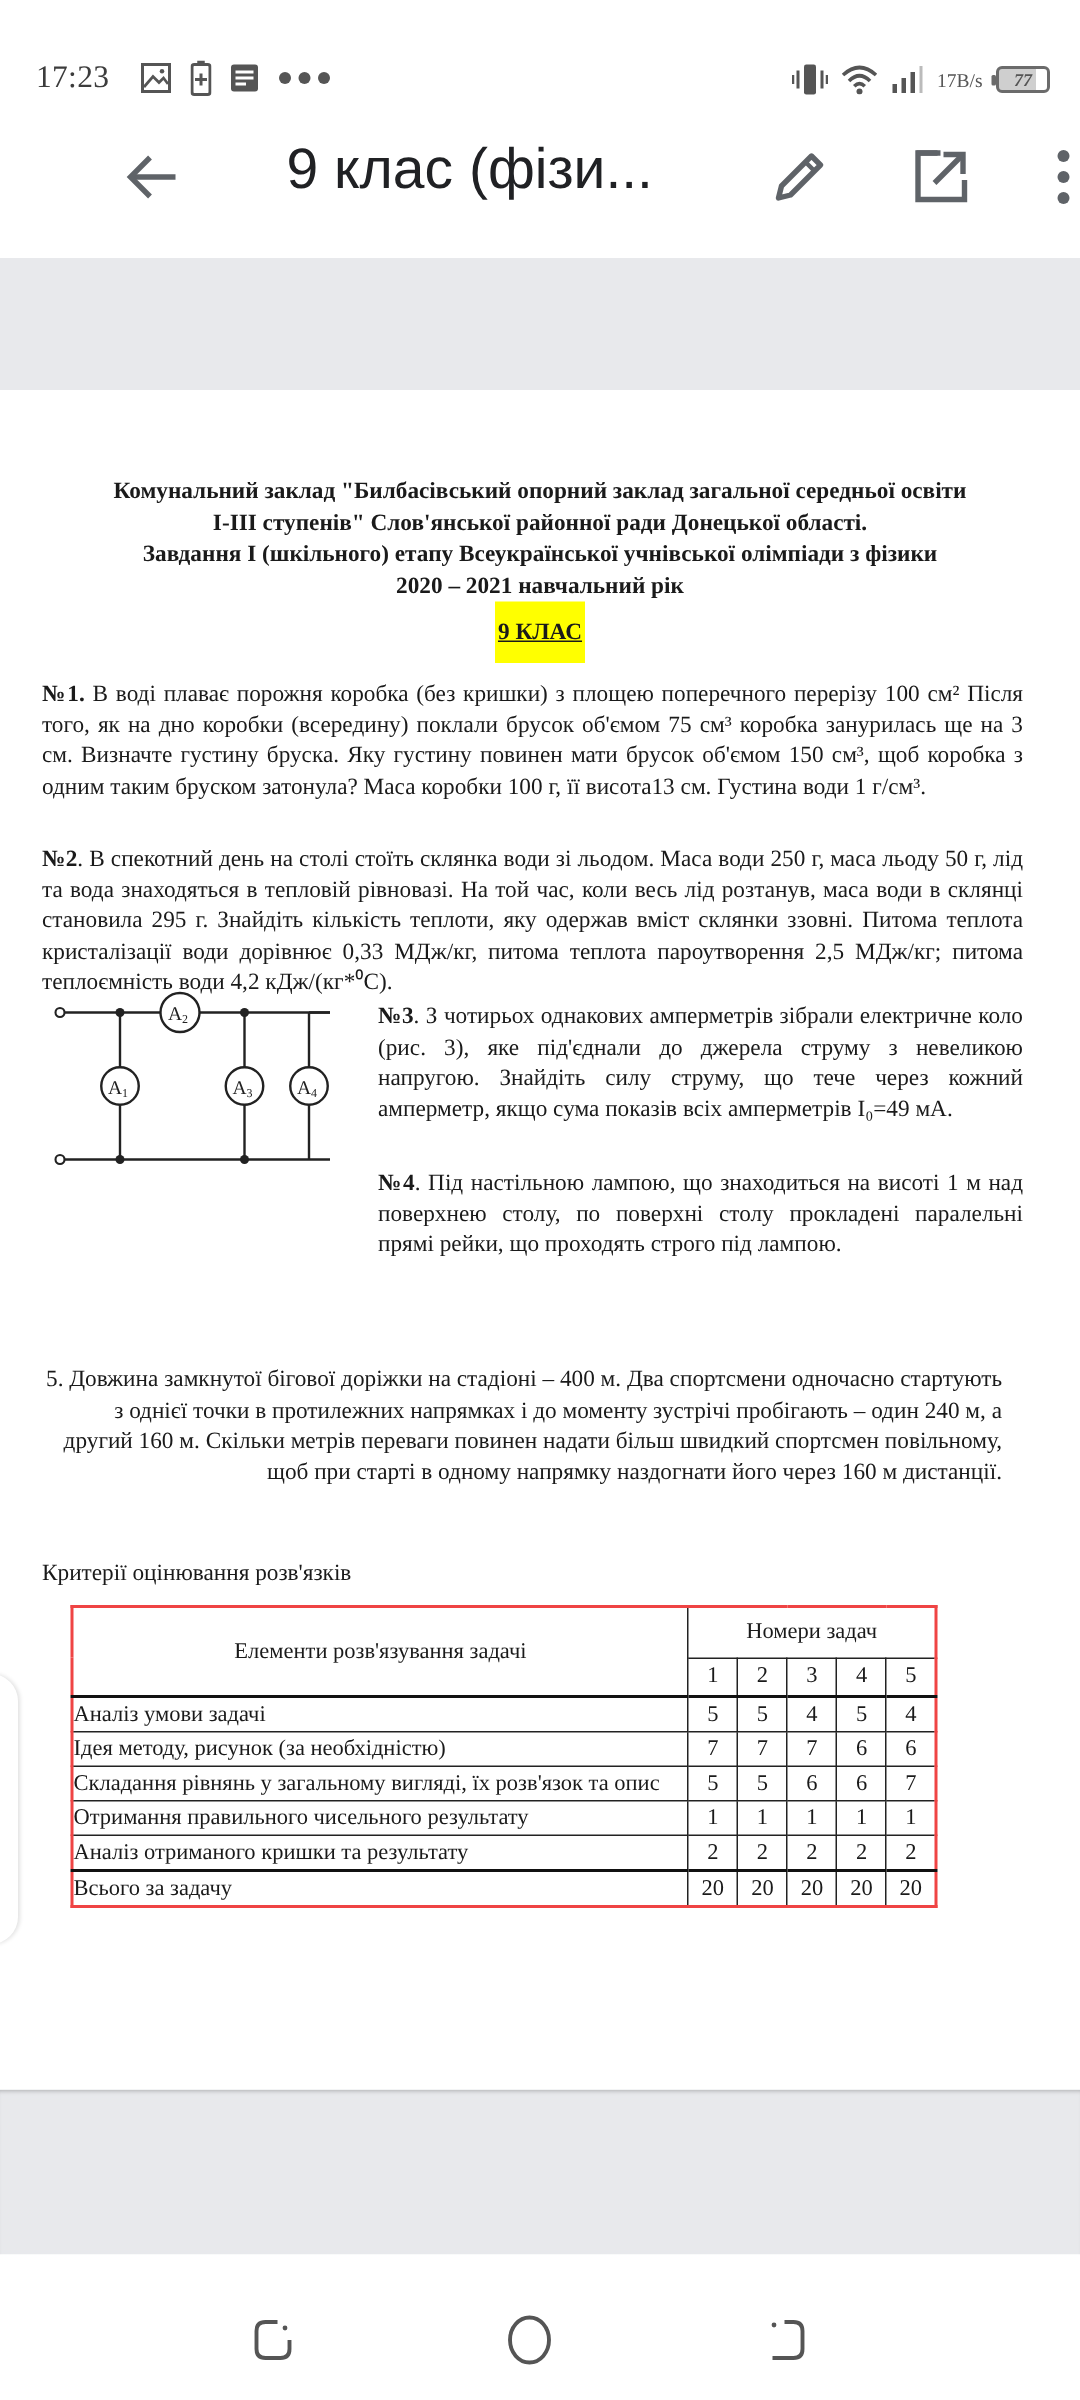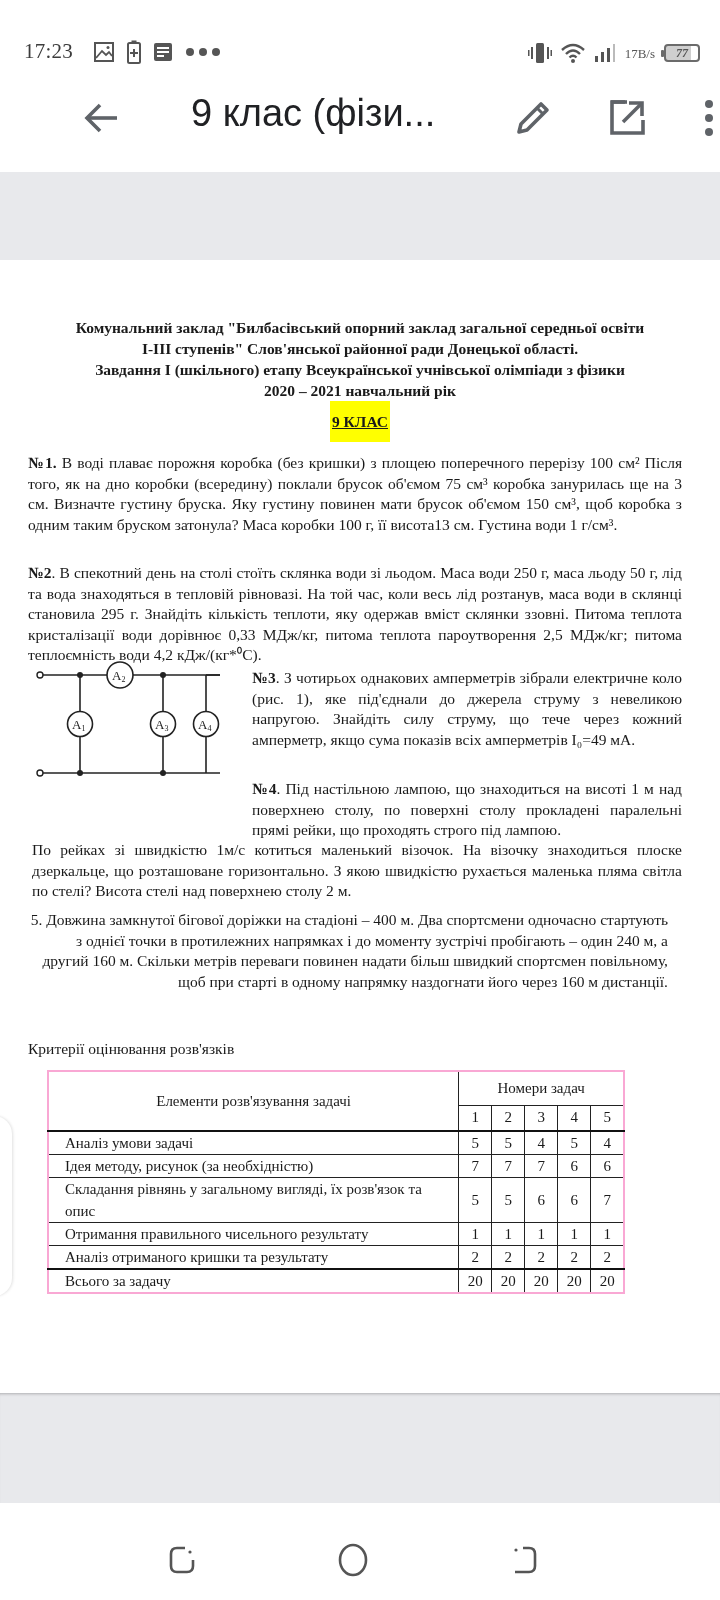--- a/index.html
+++ b/index.html
@@ -39,26 +39,26 @@
   .p2 { top: 303px; left: 28px; width: 654px; }
   .p3 { top: 408px; left: 252px; width: 430px; }
   .p4a { top: 519px; left: 252px; width: 430px; }
   .p4b { top: 580px; left: 32px; width: 650px; }
   .p5 { top: 650px; left: 28px; width: 640px; text-align: right; }
 
   .circuit { position: absolute; top: 395px; left: 30px; width: 200px; height: 135px; }
 
   .criteria-title { position: absolute; top: 780px; left: 28px; font-weight: normal; font-size: 15.5px; }
 
-  table.criteria { position: absolute; top: 810px; left: 47px; width: 578px; border-collapse: collapse; border: 2px solid #f9a8d4; font-size: 15px; }
+  table.criteria { position: absolute; top: 810px; left: 47px; width: 578px; border-collapse: collapse; border: 2px solid #ef4444; font-size: 15px; }
   table.criteria td, table.criteria th { border: 1px solid #222; font-weight: normal; }
   table.criteria th.elements { width: 410px; text-align: center; vertical-align: middle; height: 60px; }
   table.criteria th.numbers { text-align: center; height: 32px; margin-top: 40px; }
   table.criteria th.num { width: 33px; text-align: center; height: 24px; }
-  table.criteria td.label { padding: 0 16px; height: 23px; line-height: 22px; }
+  table.criteria td.label { padding: 0 0; height: 23px; line-height: 22px; }
   table.criteria td.val { text-align: center; width: 33px; }
   table.criteria tbody tr:first-child td { border-top: 2px solid #111; }
   table.criteria tbody tr:last-child td { border-top: 2px solid #111; }
 
   .side-handle { position: absolute; top: 1116px; left: -30px; width: 42px; height: 180px; border-radius: 0 18px 18px 0; background: #fff; box-shadow: 1px 0 3px rgba(0,0,0,0.12); }
 
   
   .nav-bar { position: absolute; top: 1503px; left: 0; width: 720px; height: 97px; background: #fff; }
   .nav-btn { position: absolute; top: 37px; width: 40px; height: 40px; }
 </style>
@@ -218,26 +218,23 @@
       <circle cx="133" cy="118" r="3" fill="#222"></circle>
       <g font-family="Liberation Serif, serif" font-size="13" fill="#222">
         <text x="82" y="25">A<tspan font-size="8" dy="2">2</tspan></text>
         <text x="42" y="74">A<tspan font-size="8" dy="2">1</tspan></text>
         <text x="125" y="74">A<tspan font-size="8" dy="2">3</tspan></text>
         <text x="168" y="74">A<tspan font-size="8" dy="2">4</tspan></text>
       </g>
     </svg>
   </div>
 
-  <div class="para p3"><b>№3</b><span>. З чотирьох однакових амперметрів зібрали електричне коло (рис. 1), яке під'єднали до джерела струму з невеликою напругою. Знайдіть силу струму, що тече через кожний амперметр, якщо сума показів всіх амперметрів I₀=49 мА.</span></div>
+  <div class="para p3"><b>№3</b><span>. З чотирьох однакових амперметрів зібрали електричне коло (рис. 3), яке під'єднали до джерела струму з невеликою напругою. Знайдіть силу струму, що тече через кожний амперметр, якщо сума показів всіх амперметрів I₀=49 мА.</span></div>
 
   <div class="para p4a"><b>№4</b><span>. Під настільною лампою, що знаходиться на висоті 1 м над поверхнею столу, по поверхні столу прокладені паралельні прямі рейки, що проходять строго під лампою.</span></div>
-  <div class="para p4b">
-    <span>По рейках зі швидкістю 1м/с котиться маленький візочок. На візочку знаходиться плоске дзеркальце, що розташоване горизонтально.  З якою швидкістю рухається маленька пляма світла по стелі? Висота стелі над поверхнею столу 2 м.</span>
-  </div>
 
   <div class="para p5"><span>5.</span><span> Довжина замкнутої бігової доріжки на стадіоні – 400 м. Два спортсмени одночасно стартують з однієї точки в протилежних напрямках і до моменту зустрічі пробігають – один 240 м, а другий 160 м. Скільки метрів  переваги повинен надати більш швидкий спортсмен повільному, щоб  при старті в одному напрямку наздогнати його через 160 м дистанції.</span></div>
 
   <div class="criteria-title">Критерії оцінювання розв'язків</div>
 
   <table class="criteria">
     <thead>
       <tr>
         <th class="elements" rowspan="2">Елементи розв'язування задачі</th>
         <th class="numbers" colspan="5">Номери задач</th>

